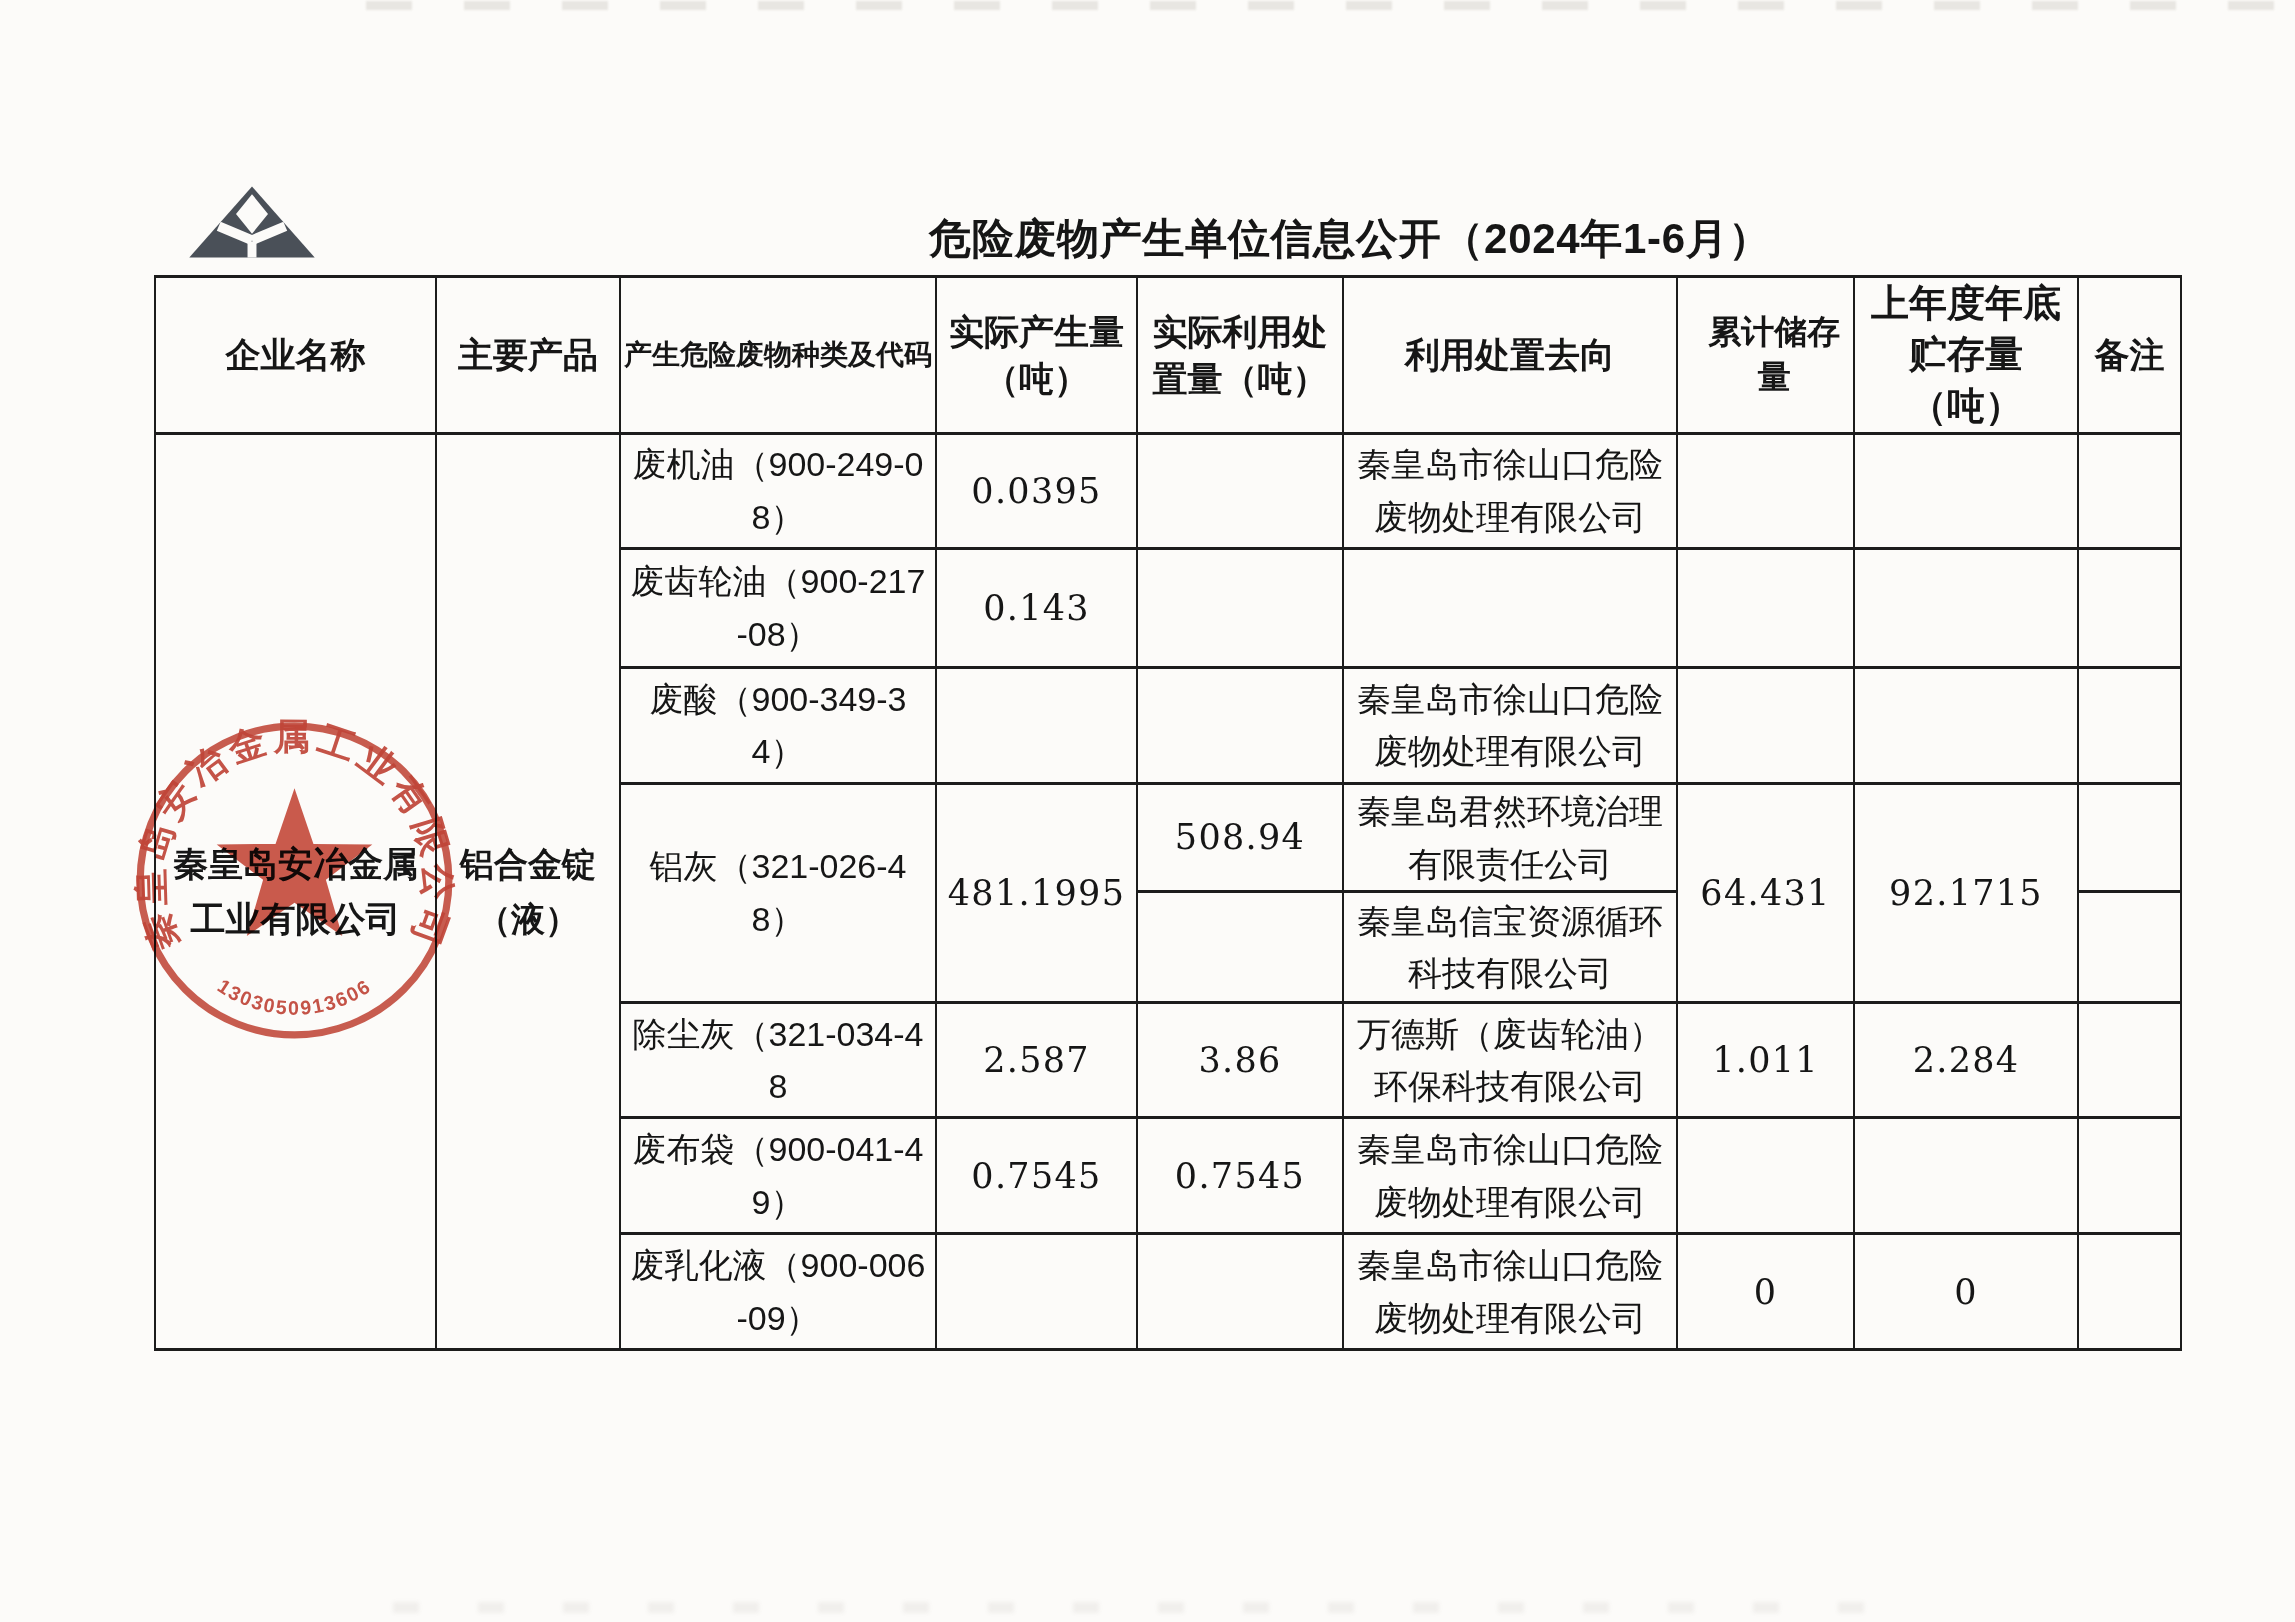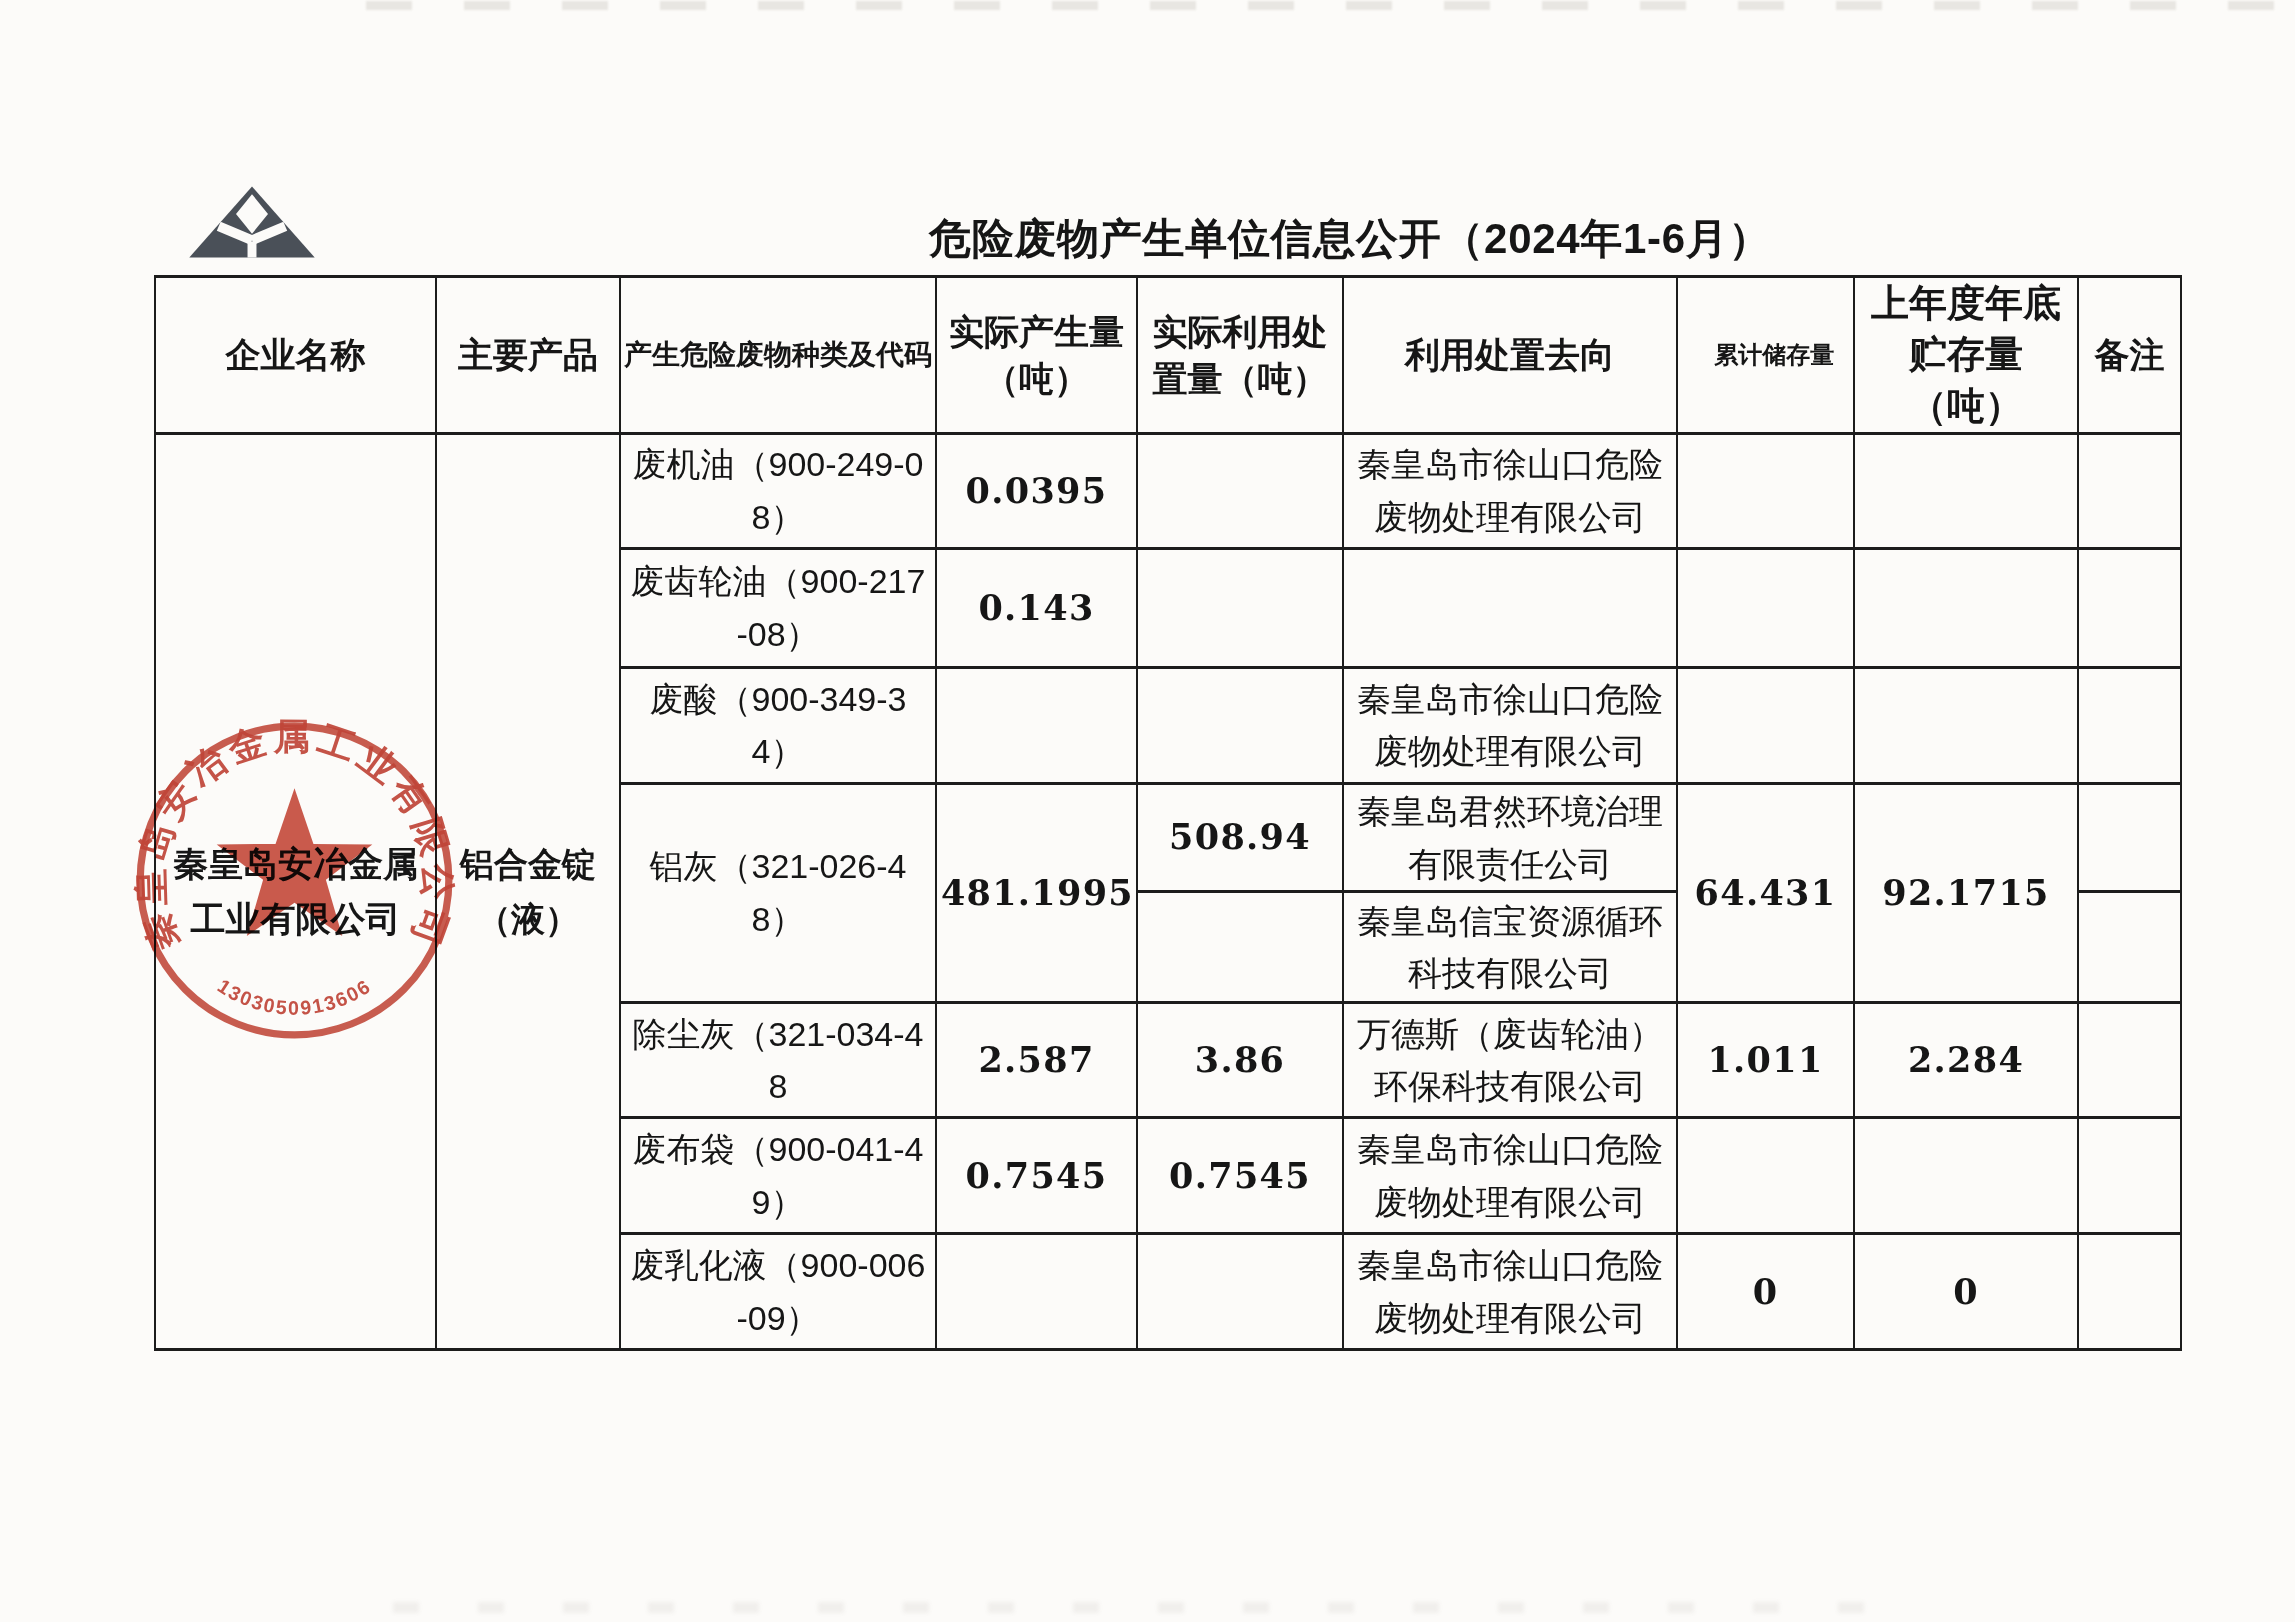--- a/index.html
+++ b/index.html
@@ -21,26 +21,26 @@
   .title{position:absolute;left:929px;top:211px;width:785px;font-size:42px;font-weight:700;
     letter-spacing:0.7px;white-space:nowrap;}
 
   
   table.main{position:absolute;left:154px;top:275px;width:2025px;border-collapse:collapse;
     table-layout:fixed;background:transparent;}
   td,th{border:2.6px solid #1c1c1c;border-top-width:3.9px;border-bottom-width:3.9px;
     text-align:center;vertical-align:middle;padding:0 3.9px;font-weight:500;}
   th{font-size:35px;font-weight:700;line-height:1.35;padding:0 2.6px;}
   th.h-waste{font-size:28px;}
-  th.h-stored{font-size:24px;padding-left:20px;}
+  th.h-stored{font-size:33px;padding-left:20px;}
   th.h-prev{font-size:38px;}
   td{font-size:34px;line-height:1.55;}
   td.waste{word-break:break-all;padding:0 6.5px;margin-left:35px;}
   td.dest{line-break:strict;padding:0 5.2px;}
-  td.num{font-family:"DejaVu Serif","Liberation Serif",serif;font-size:35px;letter-spacing:1.3px;font-weight:bold;}
+  td.num{font-family:"DejaVu Serif","Liberation Serif",serif;font-size:35px;letter-spacing:1.3px;}
   td.company-cell{font-size:35px;line-height:1.55;font-weight:600;}
   td.product-cell{font-size:34px;line-height:1.6;font-weight:600;}
 
   
   .seal{position:absolute;left:131px;top:717px;width:327px;height:327px;
     mix-blend-mode:multiply;opacity:.92;pointer-events:none;}
   .seal text{font-family:"Liberation Sans",sans-serif;}
   .seal .arc{font-size:56px;font-weight:700;letter-spacing:8px;}
   .seal .code{font-size:30px;font-weight:600;letter-spacing:3px;}
 </style>

